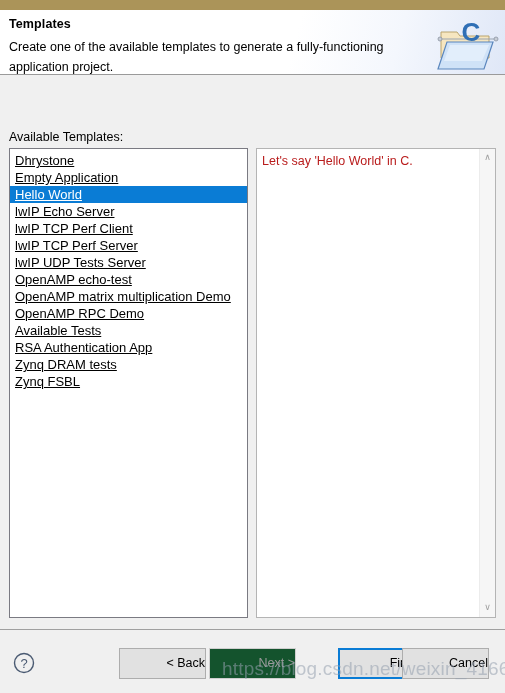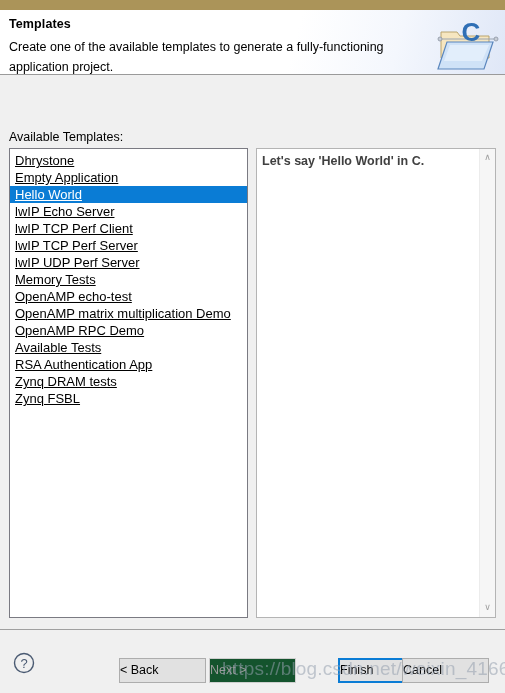--- a/index.html
+++ b/index.html
@@ -123,22 +123,21 @@
     border: 1px solid #b4b4b4;
     box-sizing: border-box;
     overflow: hidden;
   }
   .desc-text {
     position: absolute;
     left: 5px; top: 4px;
     width: 208px;
     font-size: 12.5px;
     line-height: 16px;
-    color: #404040;
-    font-weight: bold;
+    color: #b91c1c;
   }
   .v-scrollbar {
     position: absolute;
     right: 0; top: 0;
     width: 16px;
     height: 100%;
     background: #f6f6f6;
     border-left: 1px solid #ececec;
     box-sizing: border-box;
   }
@@ -167,29 +166,29 @@
     box-sizing: border-box;
   }
   .help-icon {
     position: absolute;
     left: 13px; top: 22px;
     width: 22px;
     height: 22px;
   }
   .btn {
     position: absolute;
-    top: 28px;
-    height: 25px;
+    top: 18px;
+    height: 31px;
     background: #e1e1e1;
     border: 1px solid #adadad;
     box-sizing: border-box;
     font-family: "Liberation Sans", sans-serif;
     font-size: 12.5px;
     color: #000;
-    text-align: left;
+    text-align: right;
     line-height: 23px;
     padding: 0;
   }
   .btn-back   { left: 119px; width: 87px; }
   .btn-next   { left: 209px; width: 87px; background: #14532d; border-color: #cfcfcf; color: #9a9a9a; }
   .btn-finish { left: 305px; width: 87px; background: #e1e1e1; border: 2px solid #0a7cd5; line-height: 21px; margin-left: 33px; }
   .btn-cancel { left: 402px; width: 87px; }
 
   
   .watermark {
@@ -244,22 +243,21 @@
     <div class="field-label">Available Templates:</div>
 
     <div class="list-box">
       <div class="list-inner">
         <div class="list-item">Dhrystone</div>
         <div class="list-item">Empty Application</div>
         <div class="list-item selected">Hello World</div>
         <div class="list-item">lwIP Echo Server</div>
         <div class="list-item">lwIP TCP Perf Client</div>
         <div class="list-item">lwIP TCP Perf Server</div>
-        <div class="list-item">lwIP UDP Perf Server</div>
-        <div class="list-item">Memory Tests</div>
+        <div class="list-item">lwIP UDP Tests Server</div>
         <div class="list-item">OpenAMP echo-test</div>
         <div class="list-item">OpenAMP matrix multiplication Demo</div>
         <div class="list-item">OpenAMP RPC Demo</div>
         <div class="list-item">Available Tests</div>
         <div class="list-item">RSA Authentication App</div>
         <div class="list-item">Zynq DRAM tests</div>
         <div class="list-item">Zynq FSBL</div>
       </div>
     </div>
 

